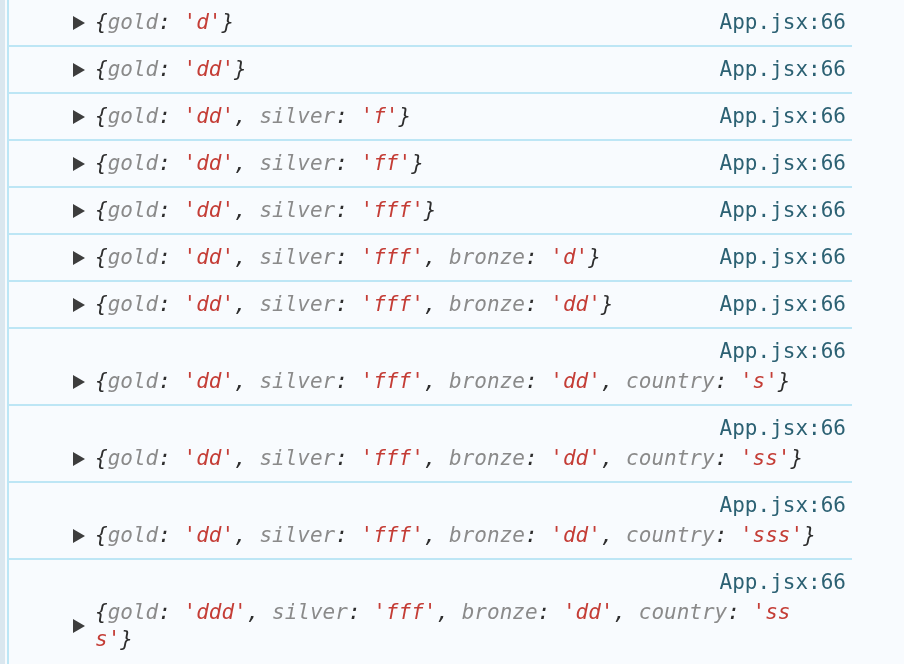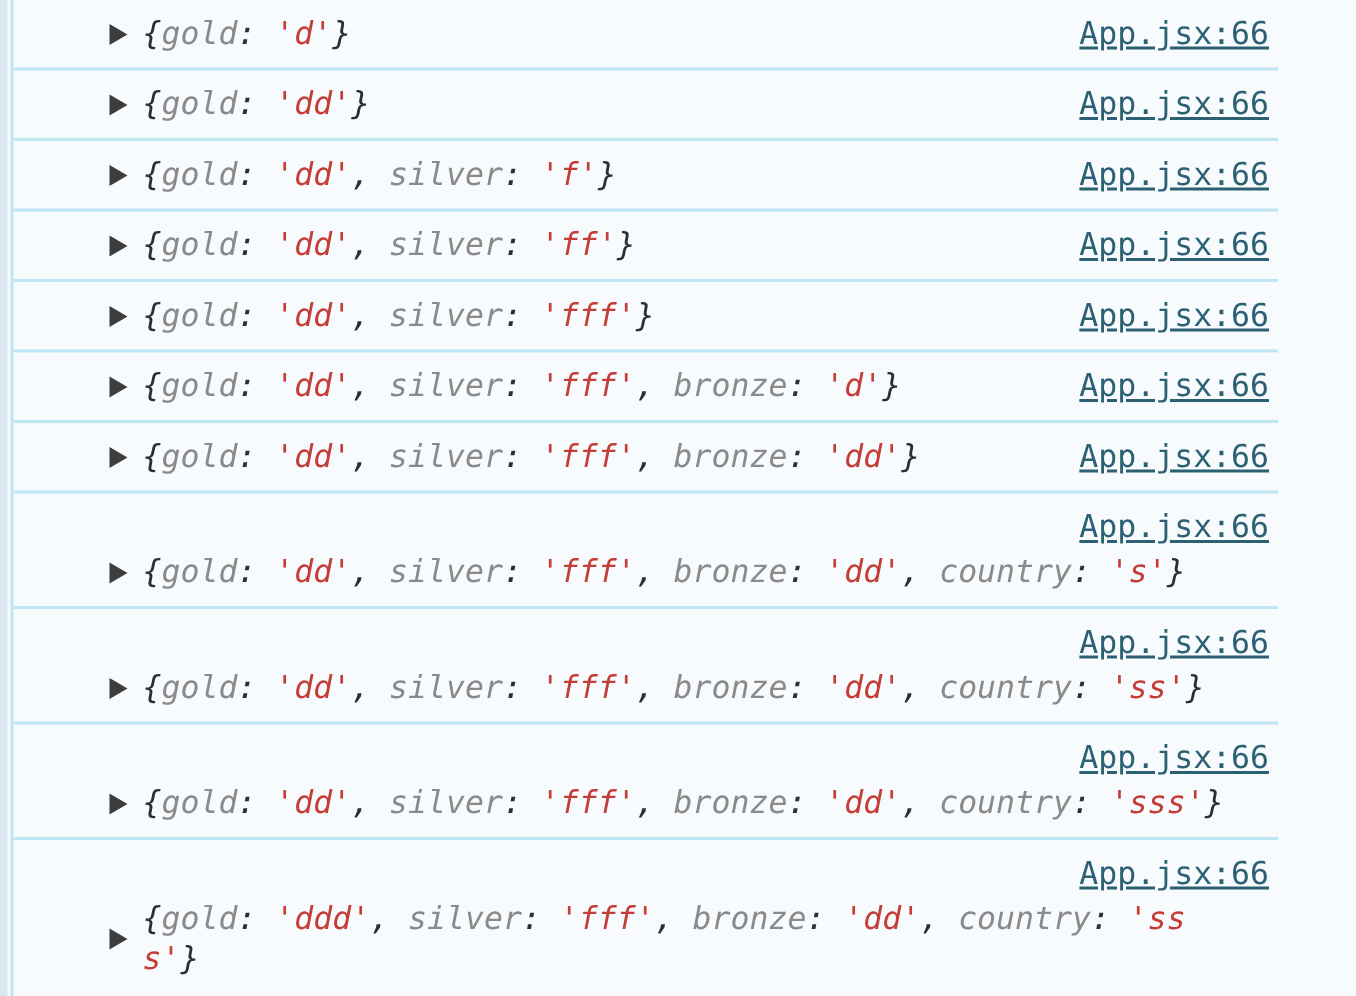--- a/index.html
+++ b/index.html
@@ -59,21 +59,20 @@
     word-break: break-all;
     cursor: pointer;
   }
   .tk-p { color: var(--punct, #2e2e2e); }
   .tk-n { color: var(--name, #8a8a8a); }
   .tk-s { color: var(--string, #c43d36); }
   .src-link {
     font-size: 21px;
     line-height: 27px;
     color: var(--link, #2c6173);
-    text-decoration: underline;
     white-space: nowrap;
     cursor: pointer;
   }
 </style>
 </head>
 <body>
 
 <div class="stage">
   <div class="edge-strip"></div>
   <div class="edge-line"></div>

